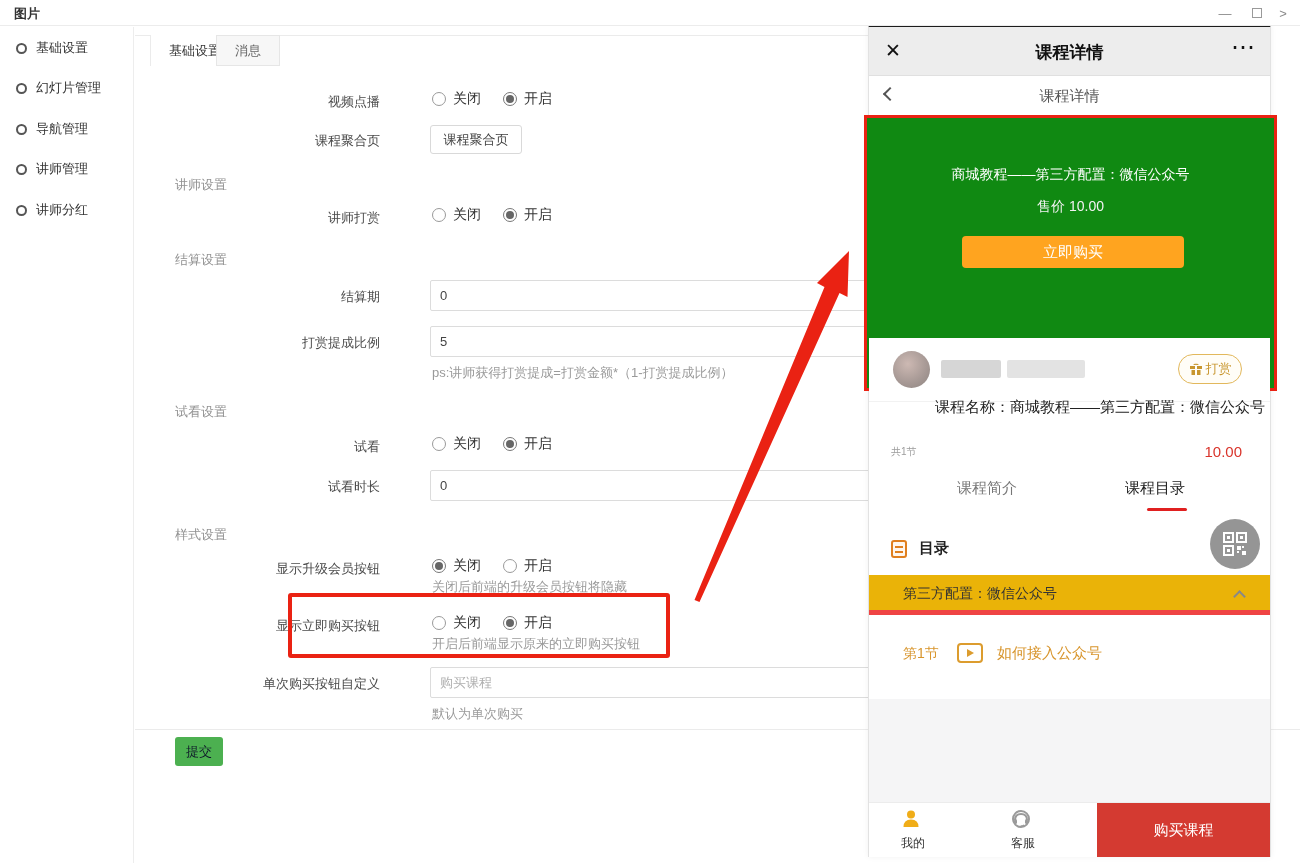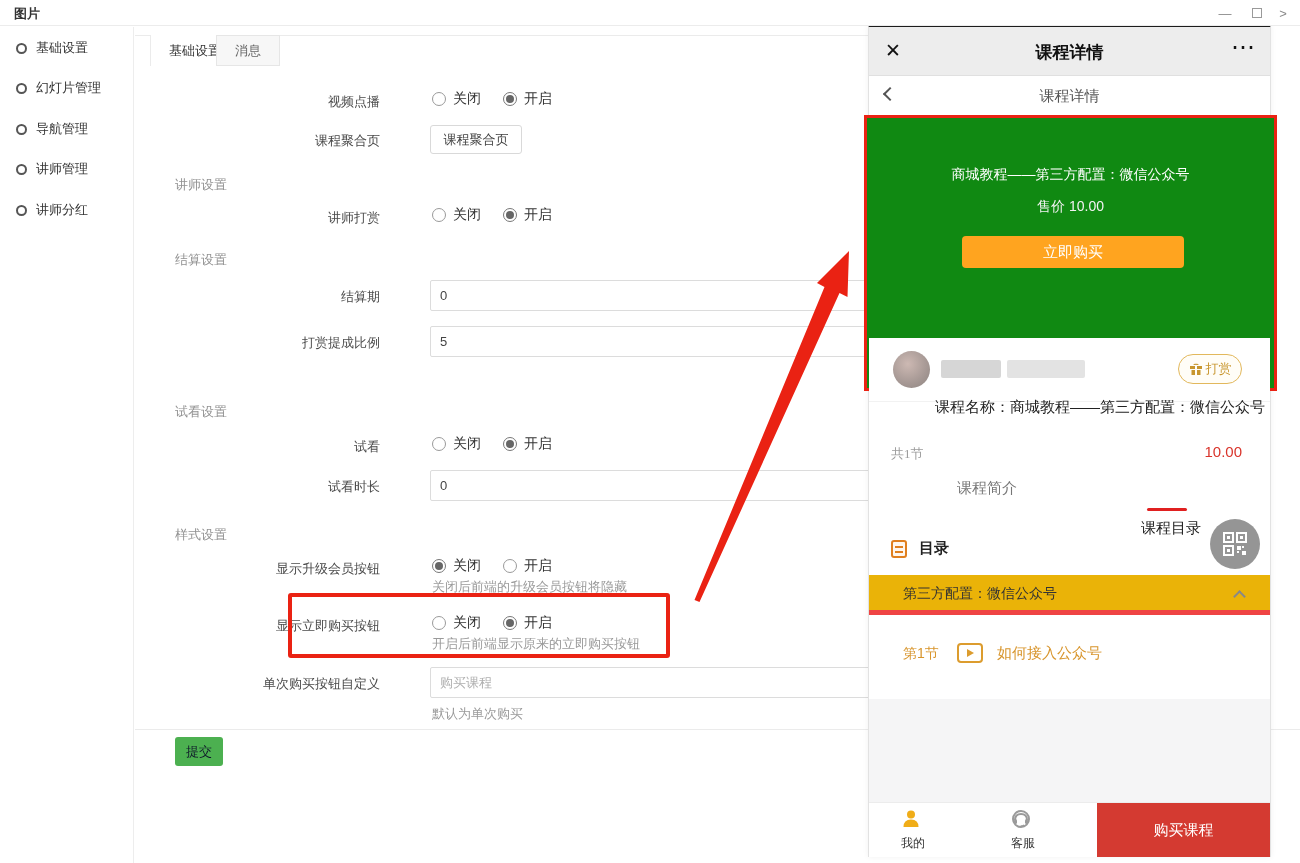--- a/index.html
+++ b/index.html
@@ -61,26 +61,26 @@
   #banner-box .b-buy { position:absolute; left:95px; top:118px; width:222px; height:32px; background:#ffa41f; border:none; border-radius:4px; color:#fff; font-size:15px; cursor:pointer; }
 
   #lect-row { position:absolute; left:0; top:311px; width:100%; height:64px; background:#fff; border-bottom:1px solid #f2f2f2; }
   #lect-row .avatar { position:absolute; left:24px; top:13px; width:37px; height:37px; border-radius:50%; background:radial-gradient(circle at 40% 35%, #cdb9b3 0%, #a89a96 55%, #8d8480 100%); }
   #lect-row .nameblur1 { position:absolute; left:72px; top:22px; width:60px; height:18px; border-radius:2px; background:#d6d6d6; }
   #lect-row .nameblur2 { position:absolute; left:138px; top:22px; width:78px; height:18px; border-radius:2px; background:#e3e3e3; }
   #reward-pill { position:absolute; right:28px; top:16px; width:64px; height:30px; border:1px solid #e2b85c; border-radius:16px; background:#fffdf7; display:flex; align-items:center; justify-content:center; gap:3px; cursor:pointer; }
   #reward-pill .rp-lbl { font-size:13px; color:#c8962e; }
 
   #course-name { position:absolute; left:22px; top:371px; width:360px; font-size:15px; color:#222;margin-left:44px; }
-  #lessons { position:absolute; left:22px; top:418px; font-size:13px; color:#9c9c9c;font-family:Liberation Serif, serif; }
+  #lessons { position:absolute; left:22px; top:418px; font-size:10px; color:#9c9c9c; }
   #cprice { position:absolute; right:28px; top:416px; font-size:15px; color:#d9342b; }
 
   .ptab { position:absolute; top:452px; width:120px; text-align:center; font-size:15px; cursor:pointer; }
   .ptab.intro { left:58px; color:#777; }
-  .ptab.cat { left:242px; color:#1a1a1a;margin-top:40px; }
+  .ptab.cat { left:226px; color:#1a1a1a; }
   #tab-underline { position:absolute; left:278px; top:481px; width:40px; height:3px; background:#e02020; border-radius:2px; }
 
   #qr-btn { position:absolute; right:10px; top:492px; width:50px; height:50px; border-radius:50%; background:rgba(130,130,130,.85); display:flex; align-items:center; justify-content:center; cursor:pointer; }
 
   #cat-header { position:absolute; left:22px; top:512px; display:flex; align-items:center; gap:12px; }
   #cat-header .doc-ic { width:16px; height:18px; border:2px solid #e07f1f; border-radius:3px; position:relative; background:#fff7ef; }
   #cat-header .doc-ic:before { content:""; position:absolute; left:2px; top:4px; width:8px; height:2px; background:#e07f1f; }
   #cat-header .doc-ic:after { content:""; position:absolute; left:2px; top:9px; width:8px; height:2px; background:#e07f1f; }
   #cat-header .cat-lbl { font-size:15px; font-weight:bold; color:#222; }
 
@@ -169,20 +169,21 @@
         <span class="rlbl">开启</span>
       </span>
     </div>
 
   <div class="sec-h" style="top:224px">结算设置</div>
   <div class="f-label" style="top:261px">结算期</div>
   <input class="f-input" style="top: 253px;" value="0">
 
   <div class="f-label" style="top:307px">打赏提成比例</div>
   <input class="f-input" style="top: 299px;" value="5">
+  <div class="f-note" style="top:337px">ps:讲师获得打赏提成=打赏金额*（1-打赏提成比例）</div>
 
   <div class="sec-h" style="top:376px">试看设置</div>
   <div class="f-label" style="top:411px">试看</div>
   <div class="radio-group" style="left:297px; top:408px">
       <span class="radio">
         <span class="circ"></span>
         <span class="rlbl">关闭</span>
       </span>
       <span class="radio checked">
         <span class="circ"></span>

